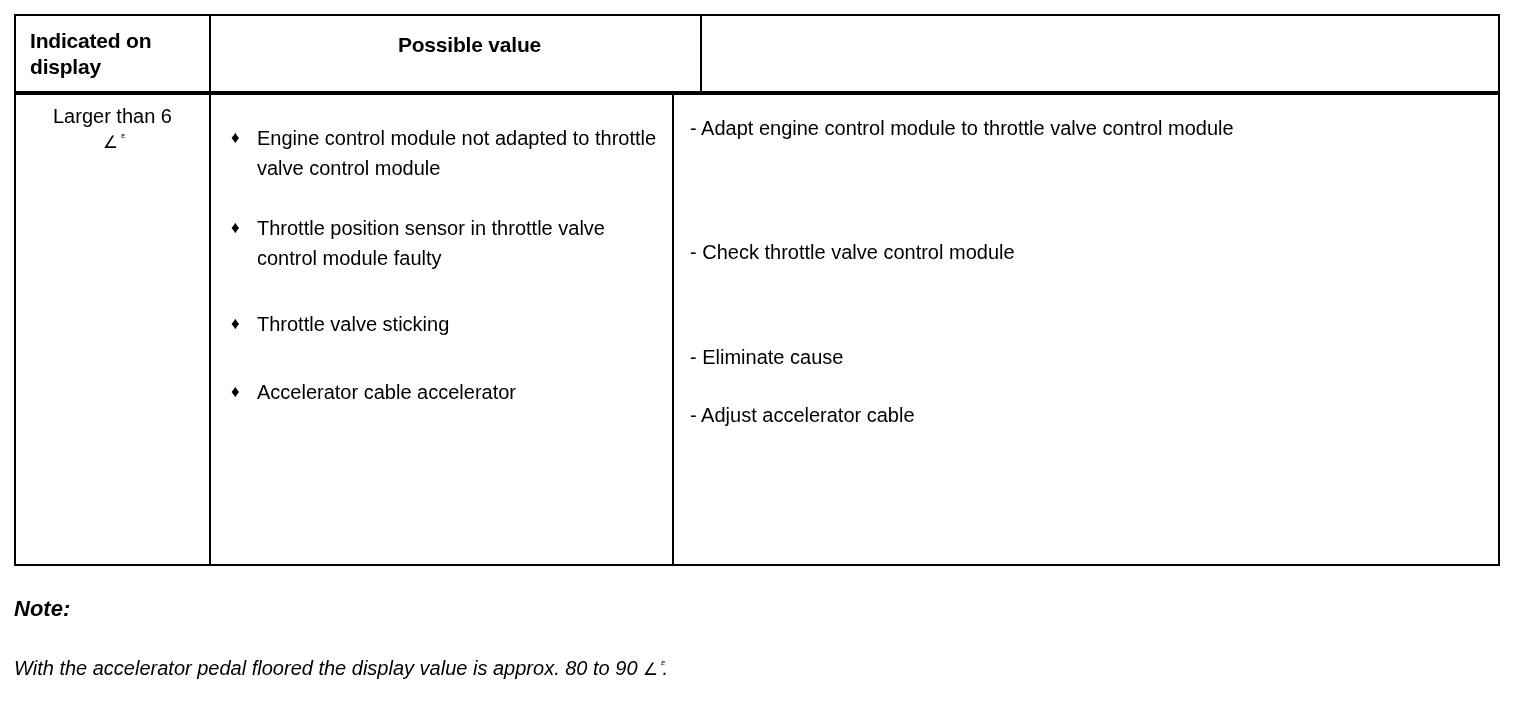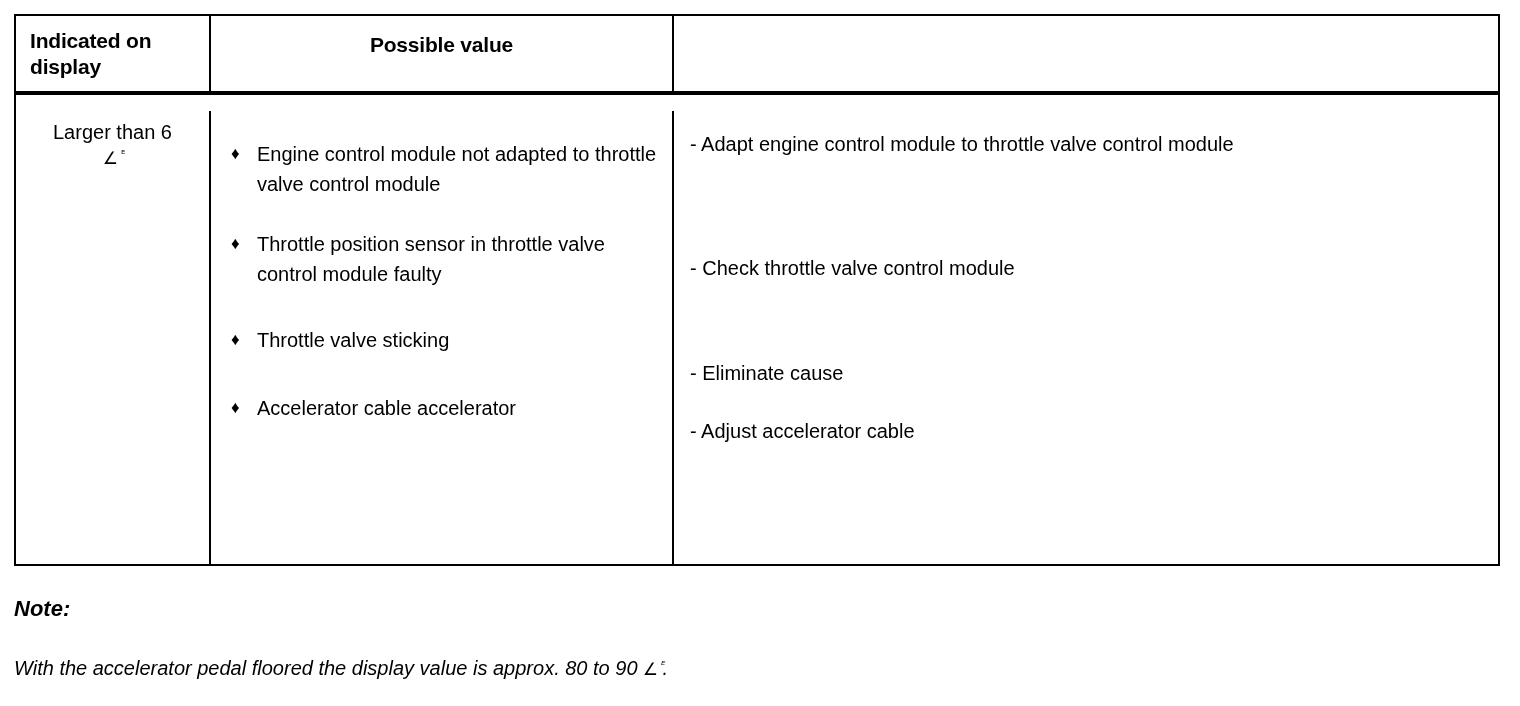--- a/index.html
+++ b/index.html
@@ -31,28 +31,28 @@
     flex-direction: column;
   }
 
   .table-head {
     position: relative;
     height: 79px;
     display: flex;
     box-sizing: border-box;
     border-bottom: 4px solid #000;
     flex: 0 0 auto;
+    gap: 28px;
   }
 
   .table-body {
     position: relative;
     display: flex;
     flex: 1 1 auto;
     box-sizing: border-box;
-    margin-top: 16px;
   }
 
   
   .col-indicated {
     width: 195px;
     flex: 0 0 195px;
     box-sizing: border-box;
     border-right: 2px solid #000;
     position: relative;
   }

